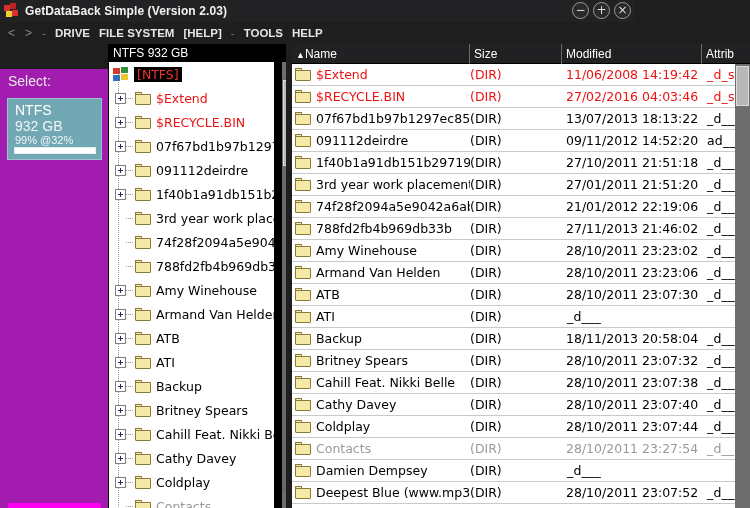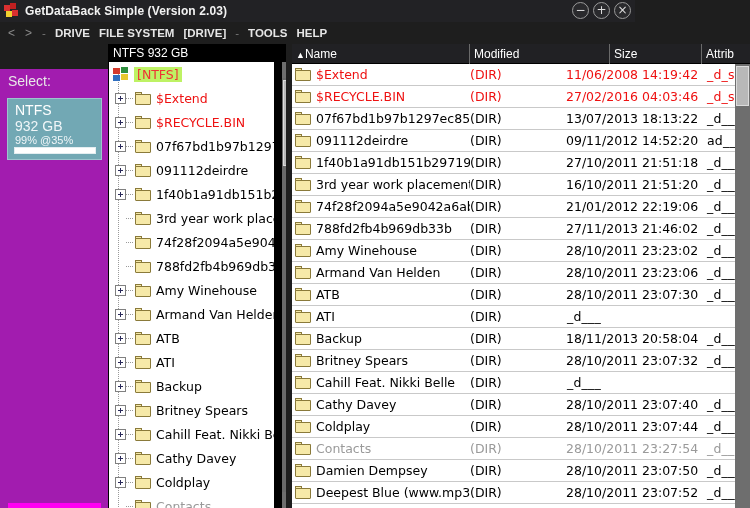--- a/index.html
+++ b/index.html
@@ -172,21 +172,21 @@
   .win-ico .q3 { background: #2f6fc0; left: 0px; top: 8px; }
   .win-ico .q4 { background: #e8c82e; left: 8px; top: 7px; }
   .tlabel {
     font-size: 12.5px; color: #000000;
     font-family: "DejaVu Sans", sans-serif;
     overflow: hidden; text-overflow: clip; white-space: nowrap;
   }
   .tlabel.red { color: #ee1111; }
   .tlabel.gray { color: #999999; }
   .tlabel.sel {
-    background: #bef264; color: #ee3333; padding: 0 3px;
+    background: #000000; color: #ee3333; padding: 0 3px;
   }
   .tree-scroll {
     position: absolute; right: 1px; top: 18px;
     width: 17px; height: 446px; background: #696969;
   }
   .ts-up, .ts-dn {
     height: 16px; background: #6e6e6e;
     color: #1a1a1a; font-size: 11px; text-align: center; line-height: 14px;
     font-family: "DejaVu Sans", sans-serif;
   }
@@ -265,32 +265,32 @@
       <div class="wbtn">×</div>
     </div>
   </div>
 
   <div class="menubar" id="menubar">
       <div class="menuitem nav">&lt;</div>
       <div class="menuitem nav">&gt;</div>
       <div class="menuitem dash">-</div>
       <div class="menuitem">DRIVE</div>
       <div class="menuitem">FILE SYSTEM</div>
-      <div class="menuitem">[DRIVE]</div>
+      <div class="menuitem">[HELP]</div>
       <div class="menuitem dash">-</div>
       <div class="menuitem">TOOLS</div>
       <div class="menuitem">HELP</div>
     </div>
 
   <div class="select-panel">
     <div class="select-label">Select:</div>
     <div class="vol-card">
       <div class="vol-name">NTFS</div>
       <div class="vol-size">932 GB</div>
-      <div class="vol-pct">99% @35%</div>
+      <div class="vol-pct">99% @32%</div>
       <div class="vol-bar"></div>
     </div>
     <div class="level-btn">Level</div>
   </div>
 
   <div class="tree-panel">
     <div class="tree-header">NTFS 932 GB</div>
     <div class="tree-body" id="treebody">
         <div class="tnode root">
           <div class="tguide"></div>
@@ -490,22 +490,22 @@
     </div>
   </div>
 
   <div class="hsep"></div>
 
   <div class="list-panel">
     <div class="lheader">
       <div class="lh lh-name">
         <span class="sort-arrow">▲</span><span>Name</span>
       </div>
+      <div class="lh lh-size">Size</div>
       <div class="lh lh-mod">Modified</div>
-      <div class="lh lh-size">Size</div>
       <div class="lh lh-attr">Attrib</div>
     </div>
     <div id="listrows">
         <div class="lrow red">
           <div class="lc-name">
             <div class="folder-ico">
               <span class="ft"></span>
               <span class="fb"></span>
             </div>
             <span>$Extend</span>
@@ -564,21 +564,21 @@
         </div>
         <div class="lrow">
           <div class="lc-name">
             <div class="folder-ico">
               <span class="ft"></span>
               <span class="fb"></span>
             </div>
             <span>3rd year work placement ...</span>
           </div>
           <div class="lc-size">(DIR)</div>
-          <div class="lc-mod">16/10/2011 21:51:20</div>
+          <div class="lc-mod">27/01/2011 21:51:20</div>
           <div class="lc-attr">_d___</div>
         </div>
         <div class="lrow">
           <div class="lc-name">
             <div class="folder-ico">
               <span class="ft"></span>
               <span class="fb"></span>
             </div>
             <span>74f28f2094a5e9042a6abc...</span>
           </div>
@@ -671,20 +671,21 @@
         </div>
         <div class="lrow">
           <div class="lc-name">
             <div class="folder-ico">
               <span class="ft"></span>
               <span class="fb"></span>
             </div>
             <span>Cahill Feat. Nikki Belle</span>
           </div>
           <div class="lc-size">(DIR)</div>
+          <div class="lc-mod">28/10/2011 23:07:38</div>
           <div class="lc-attr">_d___</div>
         </div>
         <div class="lrow">
           <div class="lc-name">
             <div class="folder-ico">
               <span class="ft"></span>
               <span class="fb"></span>
             </div>
             <span>Cathy Davey</span>
           </div>
@@ -718,21 +719,20 @@
         </div>
         <div class="lrow">
           <div class="lc-name">
             <div class="folder-ico">
               <span class="ft"></span>
               <span class="fb"></span>
             </div>
             <span>Damien Dempsey</span>
           </div>
           <div class="lc-size">(DIR)</div>
-          <div class="lc-mod">28/10/2011 23:07:50</div>
           <div class="lc-attr">_d___</div>
         </div>
         <div class="lrow">
           <div class="lc-name">
             <div class="folder-ico">
               <span class="ft"></span>
               <span class="fb"></span>
             </div>
             <span>Deepest Blue (www.mp3sf...</span>
           </div>

